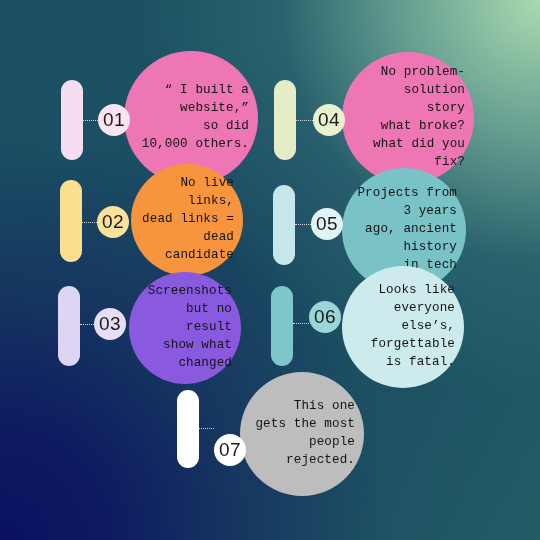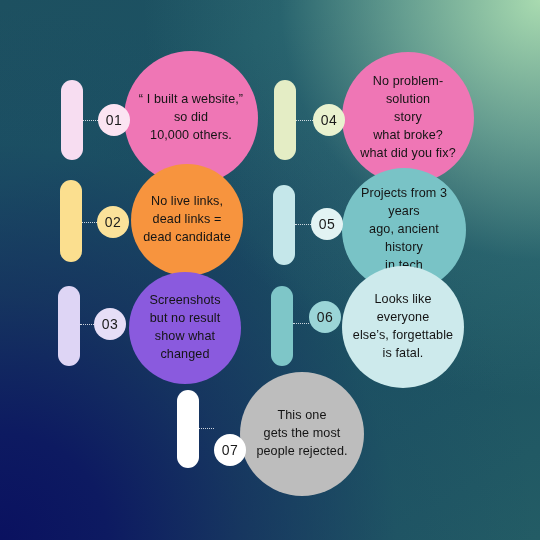--- a/index.html
+++ b/index.html
@@ -20,22 +20,23 @@
       radial-gradient(circle at 0% 100%, #0a1160 0%, #0d1a61 14%, rgba(20, 45, 95, 0.75) 32%, rgba(25, 70, 100, 0.25) 52%, rgba(0,0,0,0) 70%),
       linear-gradient(150deg, #1d5060 0%, #1c5263 22%, #1a4a60 45%, #1d5362 68%, #235c65 100%);
   }
 
   .circle {
     position: absolute;
     border-radius: 50%;
     display: flex;
     align-items: center;
     justify-content: center;
-    text-align: center;
+    text-align: right;
     box-sizing: border-box;
+    font-family: Liberation Mono, monospace;
   }
   .circle .txt {
     color: #141414;
     font-size: 12.6px;
     line-height: 1.42;
     letter-spacing: 0.1px;
     padding: 0 9px;
     white-space: pre-line;
   }
 
@@ -43,21 +44,21 @@
     position: absolute;
     border-radius: 60px;
   }
 
   .numbadge {
     position: absolute;
     border-radius: 50%;
     display: flex;
     align-items: center;
     justify-content: center;
-    font-size: 14px;
+    font-size: 19px;
     color: #1b1b1b;
     letter-spacing: 0.4px;
   }
 
   .dots {
     position: absolute;
     height: 0;
     border-top: 1.6px dotted rgba(236, 240, 245, 0.85);
   }
 </style>

